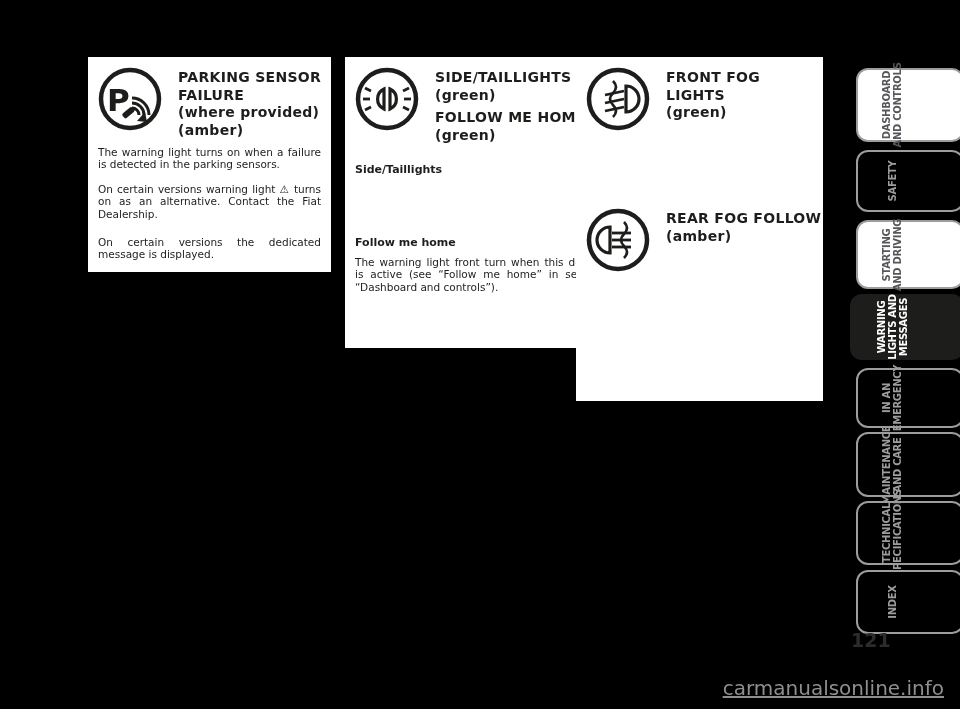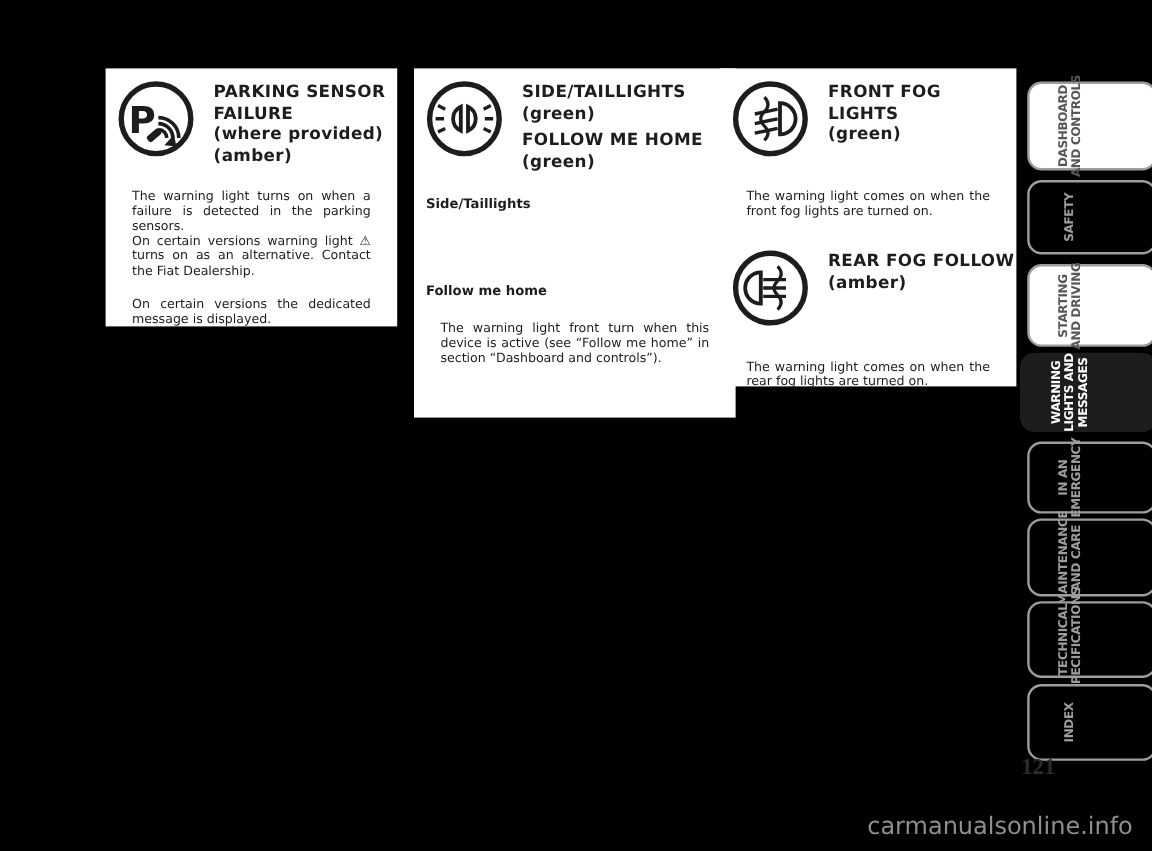--- a/index.html
+++ b/index.html
@@ -4,35 +4,35 @@
 <style>
   html,body{margin:0;padding:0;background:#000;}
   .canvas{position:relative;width:960px;height:709px;background:#000;overflow:hidden;
           font-family:"DejaVu Sans","Liberation Sans",sans-serif;color:#1d1d1b;}
   .col{position:absolute;background:#fff;}
   .icon-row{position:absolute;top:8px;left:8px;display:flex;}
   .wicon{flex:0 0 auto;}
   .head{margin-left:14px;margin-top:4px;}
   .h{font-size:14px;font-weight:bold;line-height:17.5px;letter-spacing:.3px;white-space:pre-line;}
   .h + .h{margin-top:5px;}
-  .p{position:absolute;left:10px;right:10px;margin:12px;font-size:10.5px;line-height:12.3px;
+  .p{position:absolute;left:10px;right:10px;margin:0;font-size:10.5px;line-height:12.3px;
      text-align:justify;white-space:normal;}
   .bh{position:absolute;left:10px;right:10px;margin:0;font-size:11px;font-weight:bold;}
   
   .tab{position:absolute;left:856px;width:108px;background:#000;border:2px solid #9d9d9c;
        border-radius:12px;box-sizing:border-box;}
   .tab.light{background:#fff;}
   .tab.active{left:850px;width:114px;background:#1d1d1b;border-color:#1d1d1b;}
   .tab-label{position:absolute;top:50%;left:34px;transform:translate(-50%,-50%) rotate(-90deg);
              white-space:pre;text-align:center;font-size:10px;font-weight:bold;line-height:11px;
              letter-spacing:-.3px;color:#9d9d9c;}
   .tab.light .tab-label{color:#57575b;}
   .tab.active .tab-label{color:#ffffff;left:40px;}
-  .pagenum{position:absolute;left:851px;top:629px;font-size:19px;font-weight:bold;color:#2c2c2c;font-family:Liberation Serif, serif;}
-  .watermark{position:absolute;right:16px;top:676px;font-size:20px;color:#8f8f8f;}
+  .pagenum{position:absolute;left:851px;top:629px;font-size:19px;font-weight:bold;color:#2c2c2c;}
+  .watermark{position:absolute;right:16px;top:676px;font-size:20px;color:#8f8f8f;text-decoration:underline;}
   svg{display:block;}
 </style>
 </head>
 <body>
 
 <div class="canvas">
 
   <section class="col" style="left:88px;top:57px;width:243px;height:215px">
     <div class="icon-row">
       <svg class="wicon" width="68" height="68" viewBox="0 0 68 68">
@@ -74,52 +74,50 @@
 (green)</div>
         <div class="h">FOLLOW ME HOME
 (green)</div>
       </div>
     </div>
     <p class="bh" style="top:106px">Side/Taillights</p>
     <p class="bh" style="top:179px">Follow me home</p>
     <p class="p" style="top:199px">The warning light front turn when this device is active (see “Follow me home” in section “Dashboard and controls”).</p>
   </section>
 
-  <section class="col" style="left:600px;top:57px;width:247px;height:265px">
+  <section class="col" style="left:576px;top:57px;width:247px;height:344px">
     <div class="icon-row">
       <svg class="wicon" width="68" height="68" viewBox="0 0 68 68">
         <circle cx="34" cy="34" r="29" fill="none" stroke="#1d1d1b" stroke-width="4.5"></circle>
         <path d="M42 21 A 13 13 0 0 1 42 47 L 42 21 Z" fill="none" stroke="#1d1d1b" stroke-width="3.2"></path>
         <line x1="40" y1="26" x2="21" y2="30" stroke="#1d1d1b" stroke-width="2.8"></line>
         <line x1="40" y1="34" x2="21" y2="38" stroke="#1d1d1b" stroke-width="2.8"></line>
         <line x1="40" y1="42" x2="21" y2="46" stroke="#1d1d1b" stroke-width="2.8"></line>
         <path d="M29 16 c 4 4 4 8 0 12 c -4 4 -4 8 0 12 c 4 4 4 8 0 12" fill="none" stroke="#1d1d1b" stroke-width="2.6"></path>
       </svg>
       <div class="head">
         <div class="h">FRONT FOG LIGHTS
 (green)</div>
       </div>
     </div>
-    <p class="p" style="top:89px">The warning light comes on when the front fog lights are turned on.</p>
 
     <div class="icon-row" style="top:149px">
       <svg class="wicon" width="68" height="68" viewBox="0 0 68 68">
         <circle cx="34" cy="34" r="29" fill="none" stroke="#1d1d1b" stroke-width="4.5"></circle>
         <path d="M26 21 A 13 13 0 0 0 26 47 L 26 21 Z" fill="none" stroke="#1d1d1b" stroke-width="3.2"></path>
         <line x1="28" y1="27" x2="47" y2="27" stroke="#1d1d1b" stroke-width="2.8"></line>
         <line x1="28" y1="34" x2="47" y2="34" stroke="#1d1d1b" stroke-width="2.8"></line>
         <line x1="28" y1="41" x2="47" y2="41" stroke="#1d1d1b" stroke-width="2.8"></line>
         <path d="M40 16 c 4 4 4 8 0 12 c -4 4 -4 8 0 12 c 4 4 4 8 0 12" fill="none" stroke="#1d1d1b" stroke-width="2.6"></path>
       </svg>
       <div class="head">
         <div class="h">REAR FOG FOLLOW
 (amber)</div>
       </div>
     </div>
-    <p class="p" style="top:231px">The warning light comes on when the rear fog lights are turned on.</p>
   </section>
 
   <nav>
     <div class="tab light" style="top:68px;height:74px">
       <span class="tab-label">DASHBOARD
 AND CONTROLS</span>
     </div>
     <div class="tab dark" style="top:150px;height:62px">
       <span class="tab-label">SAFETY</span>
     </div>

